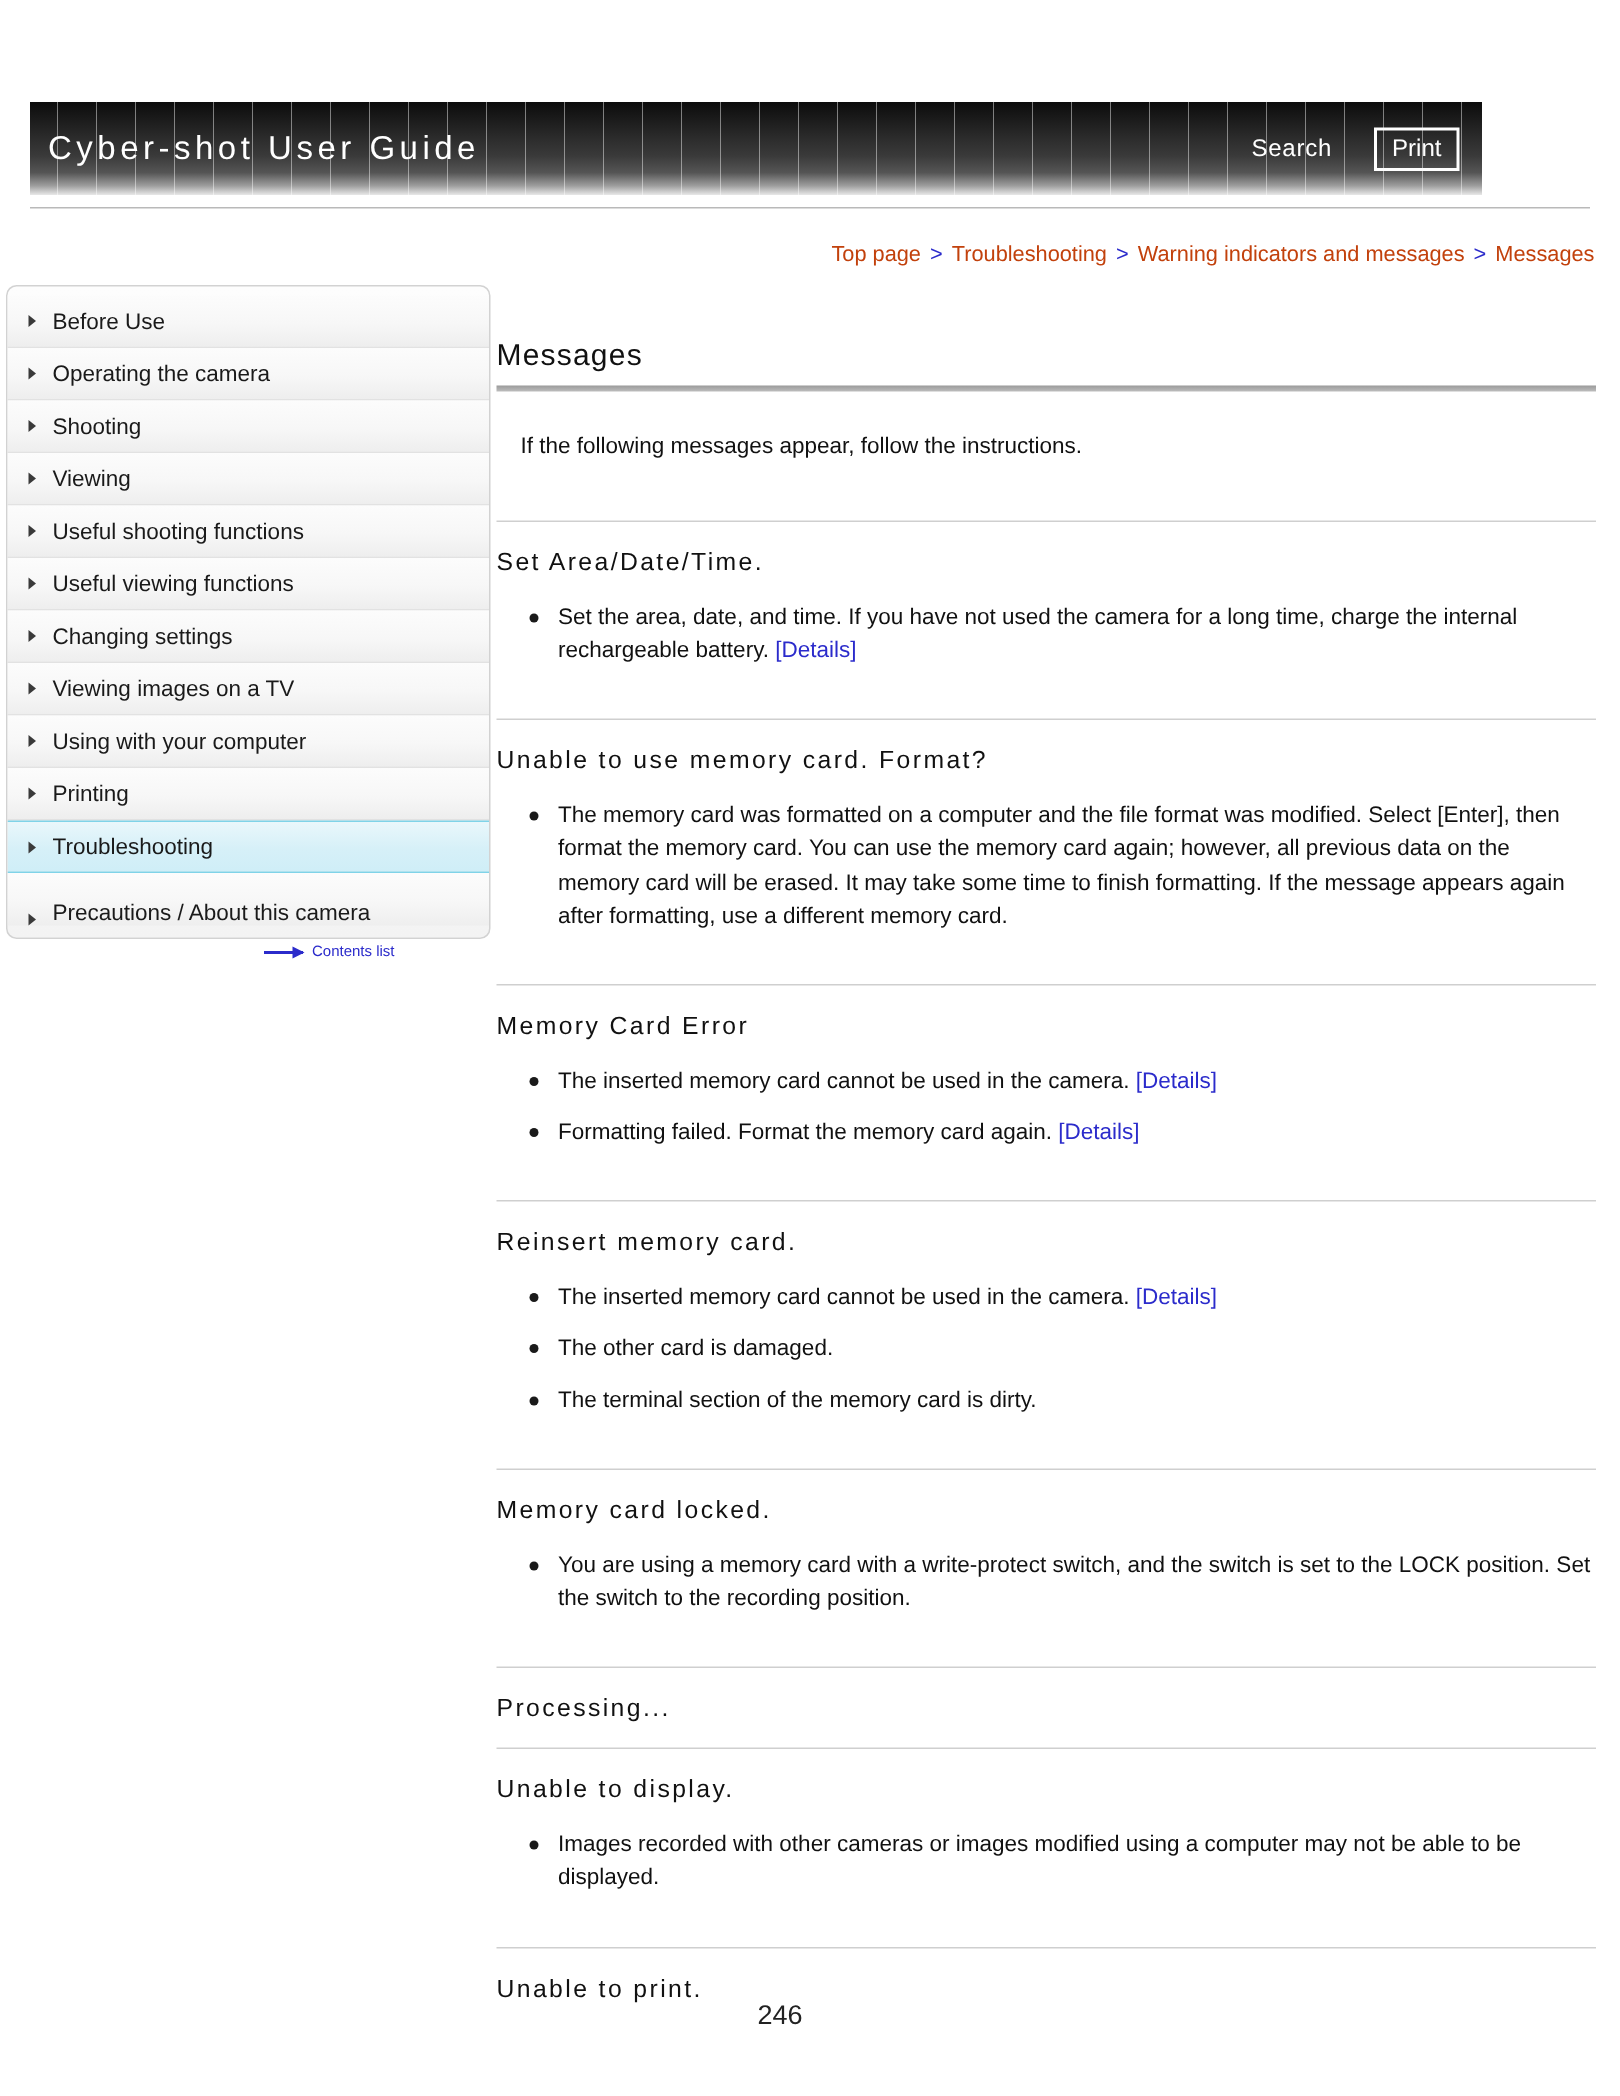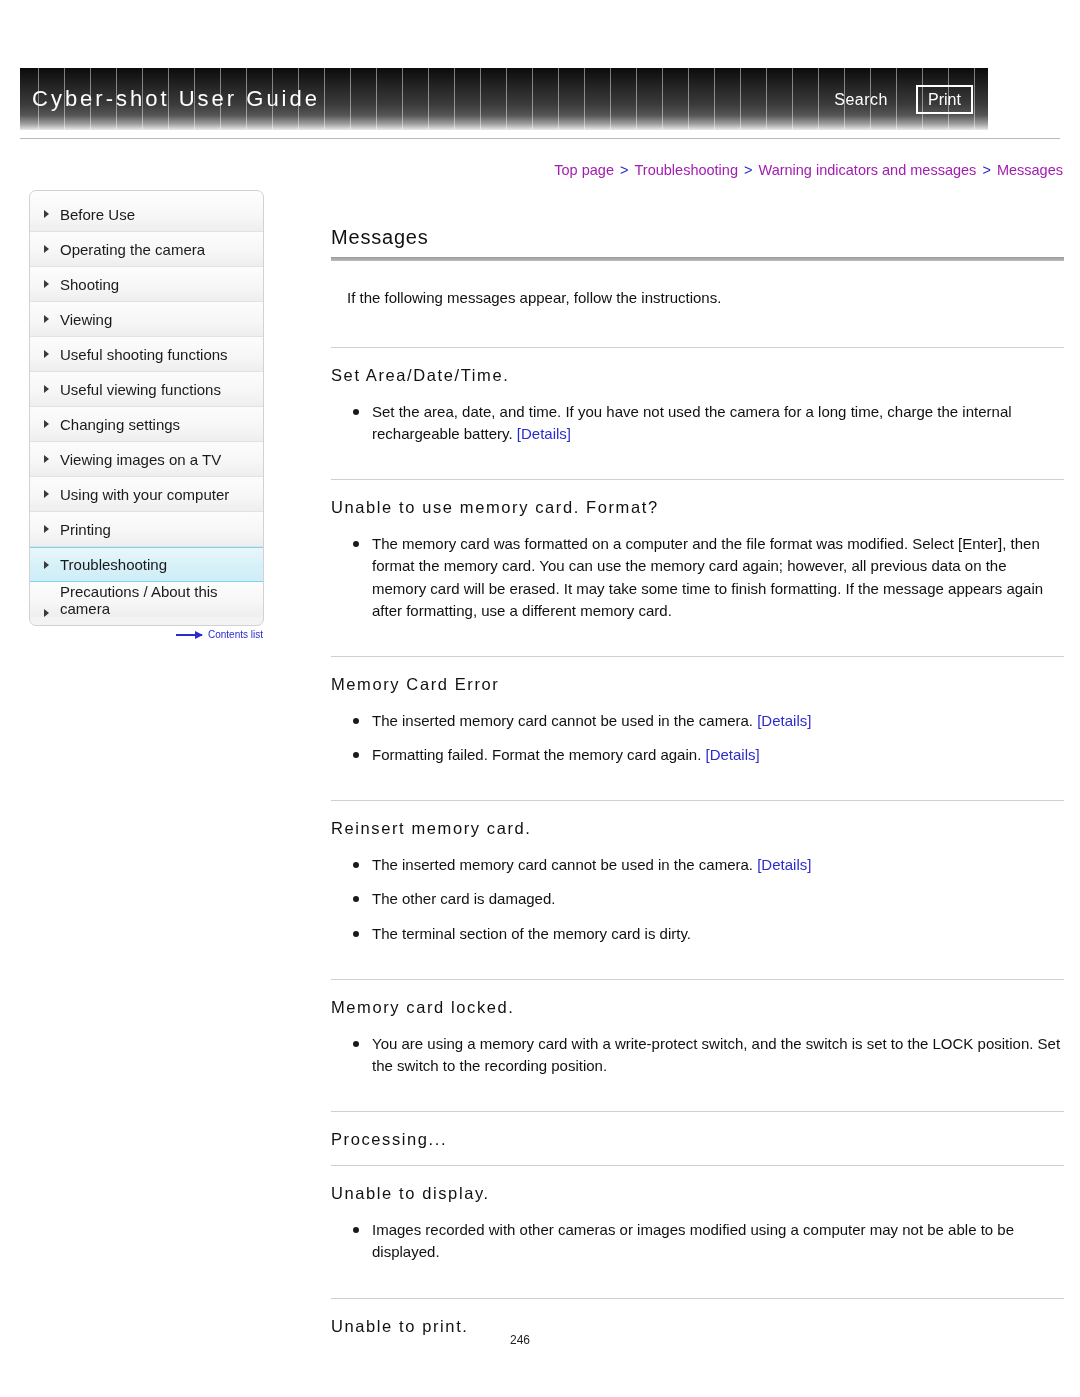--- a/index.html
+++ b/index.html
@@ -79,28 +79,28 @@
 
   
   #breadcrumb {
     position: absolute;
     right: 17px; top: 162px;
     font-size: 14.5px;
     color: #2b2bcb;
     white-space: nowrap;
     letter-spacing: 0px;
   }
-  #breadcrumb .crumb { color: #a21caf; cursor: pointer; }
+  #breadcrumb .crumb { color: #c2410c; cursor: pointer; }
   #breadcrumb .sep { color: #2b2bcb; padding: 0 2px; }
 
   
   #sidebar {
     position: absolute;
-    left: 29px; top: 190px;
-    width: 235px;
+    left: 4px; top: 190px;
+    width: 323px;
     border: 1px solid #d2d2d2;
     border-radius: 7px;
     background: linear-gradient(to bottom, #fdfdfd, #f3f3f3);
     overflow: hidden;
     padding: 6px 0 8px 0;
   }
   .side-item {
     height: 35px;
     display: flex; align-items: center;
     padding-left: 14px;
@@ -209,21 +209,21 @@
     width: 6px; height: 6px;
     border-radius: 50%;
     background: #1a1a1a;
   }
   .dlink { color: #2b2bcb; cursor: pointer; }
   #page-number {
     position: absolute;
     left: 0; right: 0;
     top: 1333px;
     text-align: center;
-    font-size: 12px;
+    font-size: 18px;
     color: #222;
     width: 1040px;
   }
 </style>
 </head>
 <body>
 
 <div id="banner-wrap">
   <div id="banner">
     <div id="banner-title">Cyber-shot User Guide</div>

